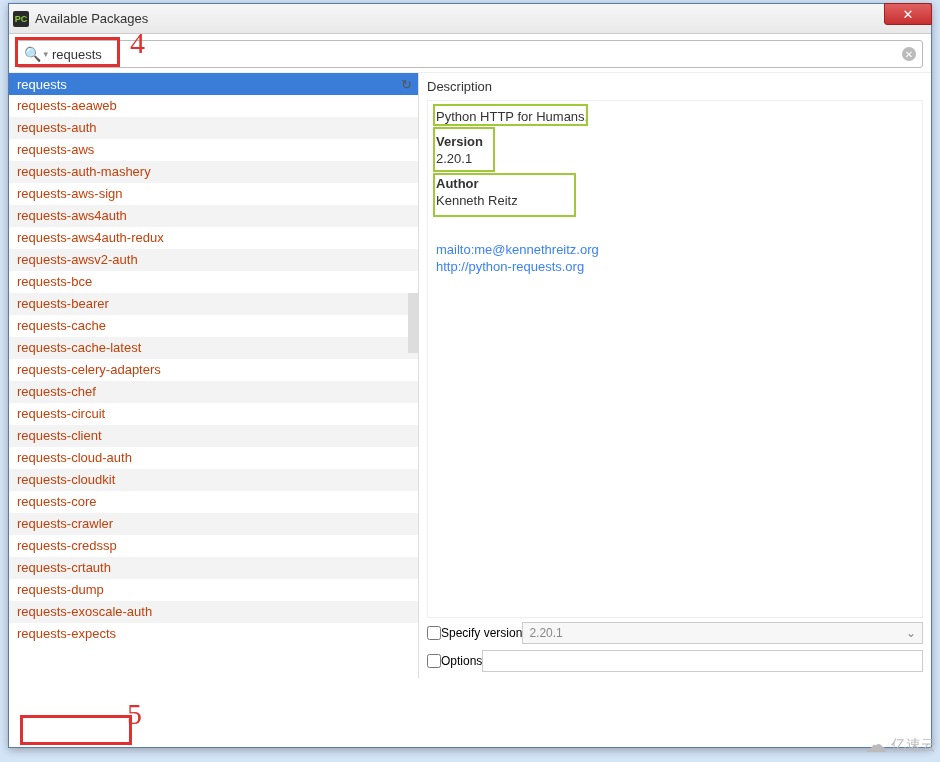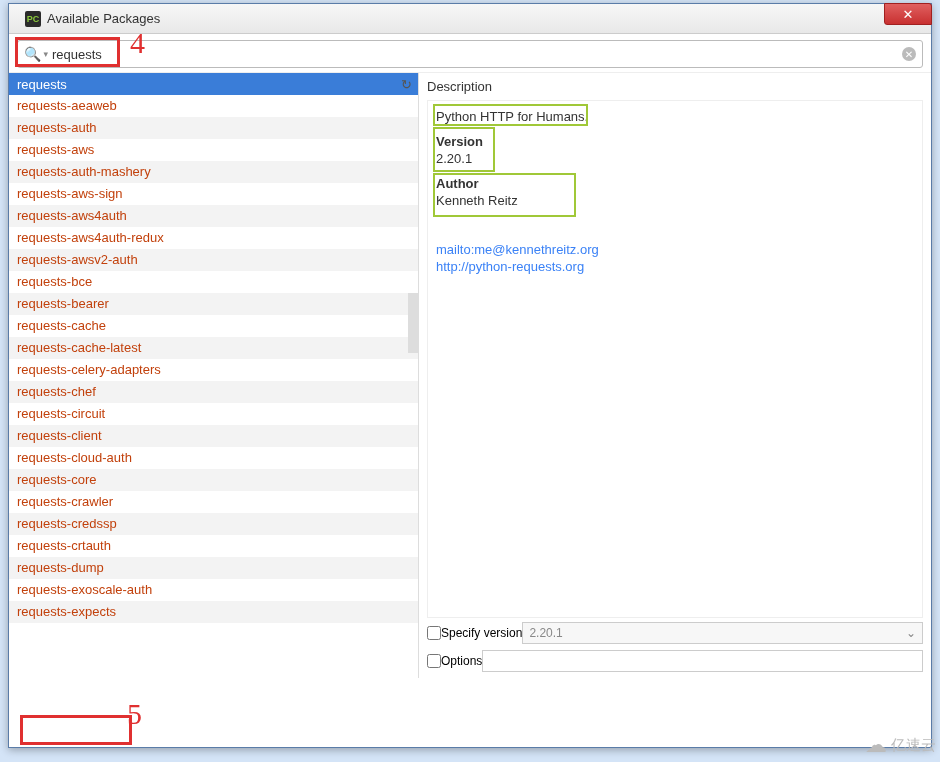--- a/index.html
+++ b/index.html
@@ -1,18 +1,18 @@
 <!DOCTYPE html>
 <html><head>
 <meta charset="utf-8">
 <style>
 * { box-sizing: border-box; margin: 0; padding: 0; }
 body { font-family: "Segoe UI", Tahoma, sans-serif; font-size: 12px; background: #d4e4f7; width: 940px; height: 762px; overflow: hidden; position: relative; }
 .window { position: absolute; left: 8px; top: 3px; width: 924px; height: 745px; background: #fff; border: 1px solid #5a7ca8; box-shadow: 0 2px 8px rgba(0,0,0,0.3); }
-.titlebar { height: 30px; background: linear-gradient(#f7f7f7, #e8e8e8); border-bottom: 1px solid #ccc; display: flex; align-items: center; padding: 0 16px; position: relative; }
+.titlebar { height: 30px; background: linear-gradient(#f7f7f7, #e8e8e8); border-bottom: 1px solid #ccc; display: flex; align-items: center; padding: 0 4px; position: relative; }
 .appicon { width: 16px; height: 16px; background: #2a2a2a; color: #8ac83c; font-size: 9px; font-weight: bold; display: flex; align-items: center; justify-content: center; border-radius: 2px; margin-right: 6px; }
 .titletext { font-size: 13px; color: #333; }
 .closebtn { position: absolute; right: -1px; top: -1px; width: 48px; height: 22px; background: linear-gradient(#e06060,#c83030); color: #fff; display: flex; align-items: center; justify-content: center; font-size: 13px; border: 1px solid #a02020; border-top-right-radius: 3px; border-bottom-left-radius: 3px; cursor: pointer; }
 .searchrow { margin: 6px 8px 4px 8px; height: 28px; border: 1px solid #bbb; border-radius: 3px; display: flex; align-items: center; padding: 0 6px; position: relative; background: #fff; }
 .searchicon { color: #888; margin-right: 2px; font-size: 14px; }
 .sdrop { color: #888; font-size: 9px; margin-right: 4px; }
 .searchinput { flex: 1; border: none; outline: none; font-size: 13px; color: #333; }
 .clearicon { width: 14px; height: 14px; border-radius: 50%; background: #bbb; color: #fff; display: flex; align-items: center; justify-content: center; font-size: 10px; cursor: pointer; }
 .anno-red-box { position: absolute; left: 15px; top: 37px; width: 105px; height: 30px; border: 3px solid #e03030; pointer-events: none; }
 .anno-4 { position: absolute; left: 130px; top: 26px; color: #e03030; font-size: 30px; font-family: "Segoe Script", cursive; pointer-events: none; }
@@ -80,20 +80,21 @@
           <div class="pkgitem">requests-awsv2-auth</div>
           <div class="pkgitem">requests-bce</div>
           <div class="pkgitem">requests-bearer</div>
           <div class="pkgitem">requests-cache</div>
           <div class="pkgitem">requests-cache-latest</div>
           <div class="pkgitem">requests-celery-adapters</div>
           <div class="pkgitem">requests-chef</div>
           <div class="pkgitem">requests-circuit</div>
           <div class="pkgitem">requests-client</div>
           <div class="pkgitem">requests-cloud-auth</div>
+          <div class="pkgitem">requests-cloudkit</div>
           <div class="pkgitem">requests-core</div>
           <div class="pkgitem">requests-crawler</div>
           <div class="pkgitem">requests-credssp</div>
           <div class="pkgitem">requests-crtauth</div>
           <div class="pkgitem">requests-dump</div>
           <div class="pkgitem">requests-exoscale-auth</div>
           <div class="pkgitem">requests-expects</div>
         </div>
     </div>
     <div class="rightcol">

